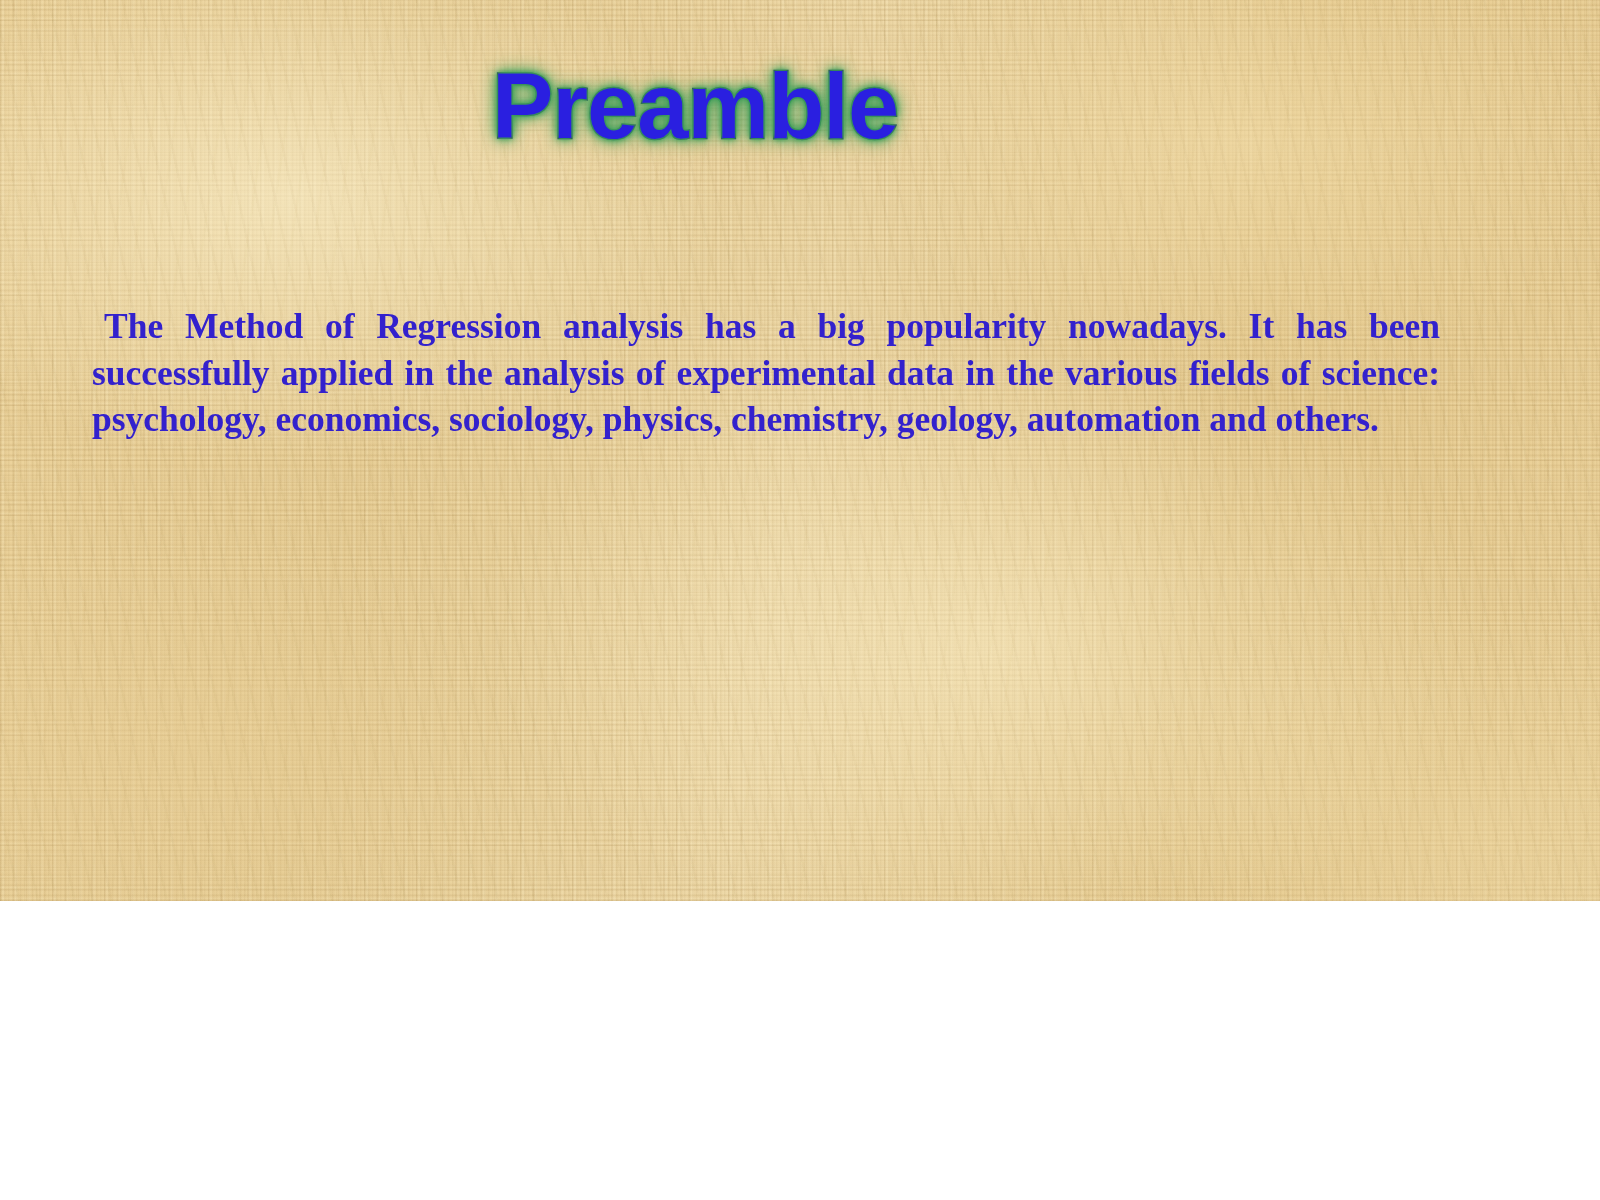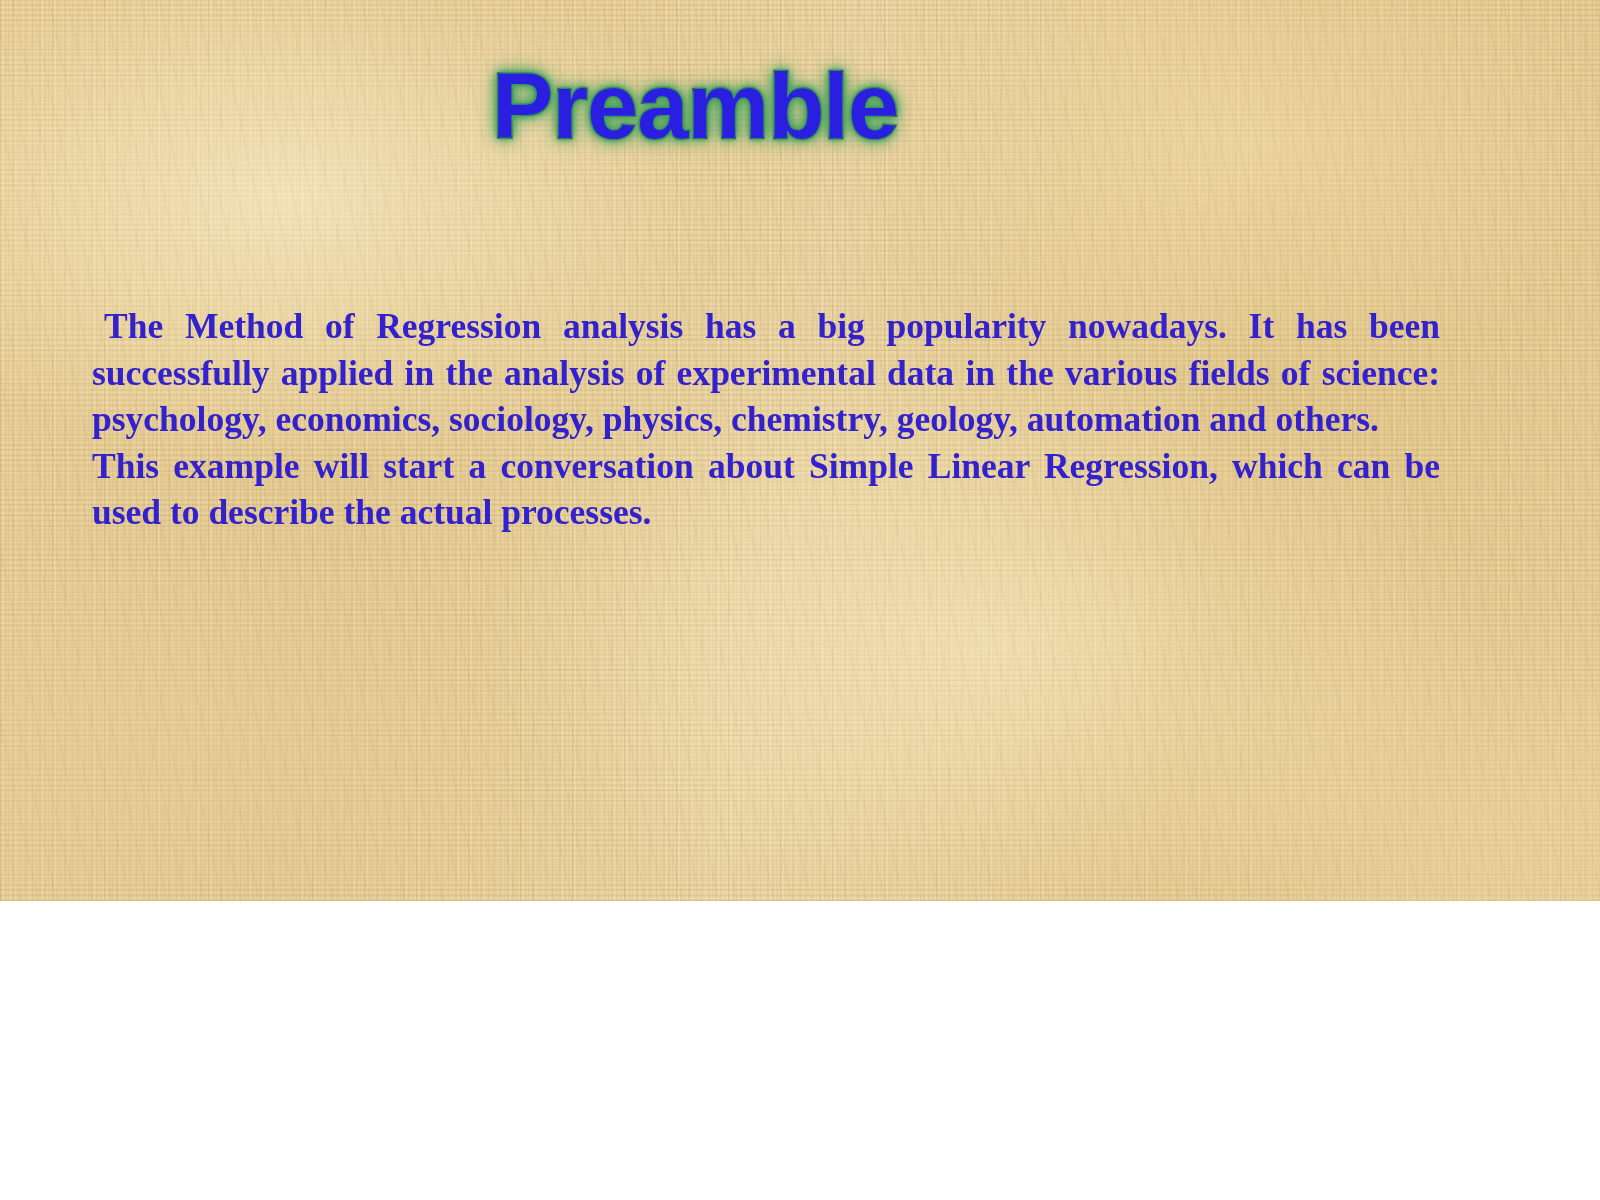--- a/index.html
+++ b/index.html
@@ -152,16 +152,15 @@
 <body>
 
 <div class="slide">
 
   <div class="title-zone">
     <span class="title">Preamble</span>
   </div>
 
   <div class="body-zone">
     <p class="para p1"> The Method of Regression analysis has a big popularity nowadays. It has been successfully applied in the analysis of experimental data in the various fields of science: psychology, economics, sociology, physics, chemistry, geology, automation and others.</p>
-    <p class="para p3">This example will start a conversation about Simple Linear Regression, which can be used to describe the actual processes.</p>
   </div>
 
 </div>
 
 </body></html>

